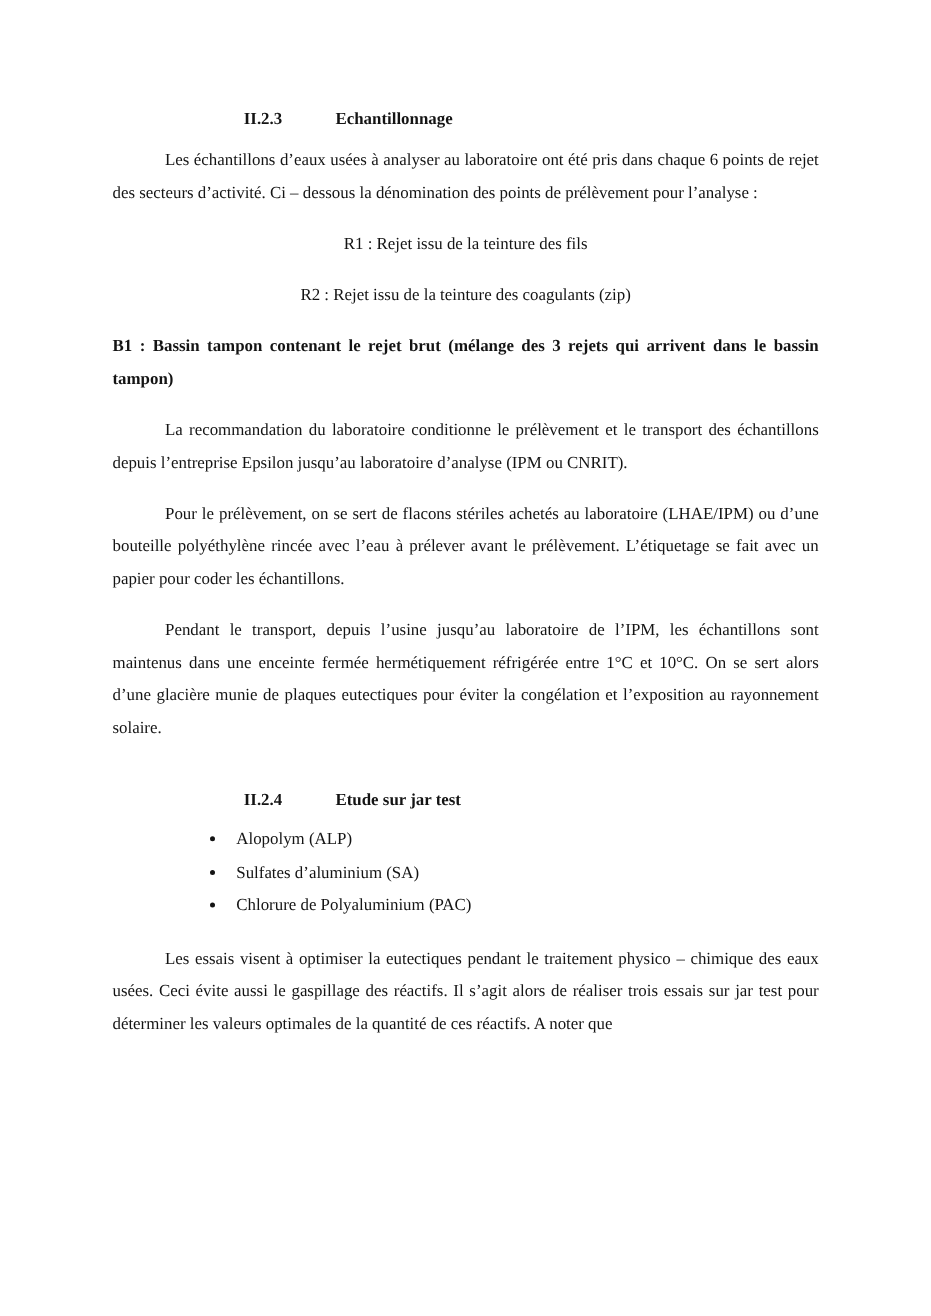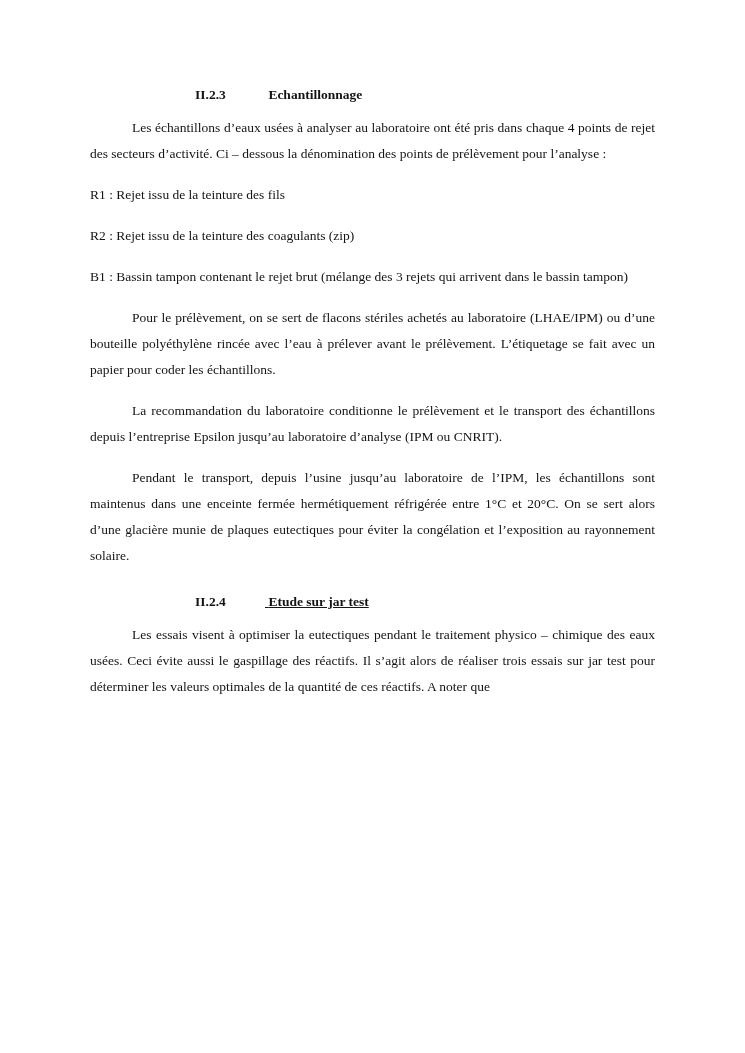--- a/index.html
+++ b/index.html
@@ -31,28 +31,28 @@
     width: 70px;
   }
   p.body {
     margin: 0 0 15px 0;
     text-align: justify;
   }
   p.body.indent {
     text-indent: 42px;
   }
   p.body.point {
-    text-align: left;
+    text-align: center;
   }
   p.body.point-long {
     text-align: justify;
+    font-weight: bold;
   }
   .heading2 {
-    margin-top: 20px;
-    text-decoration: underline;
+    margin-top: 32px;
   }
   ul.bullets {
     margin: -2px 0 16px 0;
     padding-left: 93px;
     list-style: disc outside;
   }
   ul.bullets li {
     margin: 0;
     padding-left: 6px;
     line-height: 26.5px;
@@ -100,36 +100,41 @@
 </head>
 <body>
 
 <div class="page">
 
   <div class="heading">
     <span class="hnum">II.2.3</span>
     <span class="htitle">Echantillonnage</span>
   </div>
 
-  <p class="body indent">Les échantillons d’eaux usées à analyser au laboratoire ont été pris dans chaque 4 points de rejet des secteurs d’activité. Ci – dessous la dénomination des points de prélèvement pour l’analyse :</p>
+  <p class="body indent">Les échantillons d’eaux usées à analyser au laboratoire ont été pris dans chaque 6 points de rejet des secteurs d’activité. Ci – dessous la dénomination des points de prélèvement pour l’analyse :</p>
 
   <p class="body point">R1 : Rejet issu de la teinture des fils</p>
   <p class="body point">R2 : Rejet issu de la teinture des coagulants (zip)</p>
   <p class="body point-long">B1 : Bassin tampon contenant le rejet brut (mélange des 3 rejets qui arrivent dans le bassin tampon)</p>
 
+  <p class="body indent">La recommandation du laboratoire conditionne le prélèvement et le transport des échantillons depuis l’entreprise Epsilon jusqu’au laboratoire d’analyse (IPM ou CNRIT).</p>
   <p class="body indent">Pour le prélèvement, on se sert de flacons stériles achetés au laboratoire (LHAE/IPM) ou d’une bouteille polyéthylène rincée avec l’eau à prélever avant le prélèvement. L’étiquetage se fait avec un papier pour coder les échantillons.</p>
-  <p class="body indent">La recommandation du laboratoire conditionne le prélèvement et le transport des échantillons depuis l’entreprise Epsilon jusqu’au laboratoire d’analyse (IPM ou CNRIT).</p>
-  <p class="body indent">Pendant le transport, depuis l’usine jusqu’au laboratoire de l’IPM, les échantillons sont maintenus dans une enceinte fermée hermétiquement réfrigérée entre 1°C et 20°C. On se sert alors d’une glacière munie de plaques eutectiques pour éviter la congélation et l’exposition au rayonnement solaire.</p>
+  <p class="body indent">Pendant le transport, depuis l’usine jusqu’au laboratoire de l’IPM, les échantillons sont maintenus dans une enceinte fermée hermétiquement réfrigérée entre 1°C et 10°C. On se sert alors d’une glacière munie de plaques eutectiques pour éviter la congélation et l’exposition au rayonnement solaire.</p>
 
   <div class="heading heading2">
     <span class="hnum">II.2.4</span>
     <span class="htitle">Etude sur jar test</span>
   </div>
 
 
+  <ul class="bullets">
+    <li>Alopolym (ALP)</li>
+    <li>Sulfates d’aluminium (SA)</li>
+    <li>Chlorure de Polyaluminium (PAC)</li>
+  </ul>
 
   <p class="body indent">Les essais visent à optimiser la eutectiques pendant le traitement physico – chimique des eaux usées. Ceci évite aussi le gaspillage des réactifs. Il s’agit alors de réaliser trois essais sur jar test pour déterminer les valeurs optimales de la quantité de ces réactifs. A noter que</p>
 
   <div class="page-number-box">
     <span class="num">28</span>
     <span class="fold"></span>
     <span class="fold-cut"></span>
   </div>
 
 </div>

